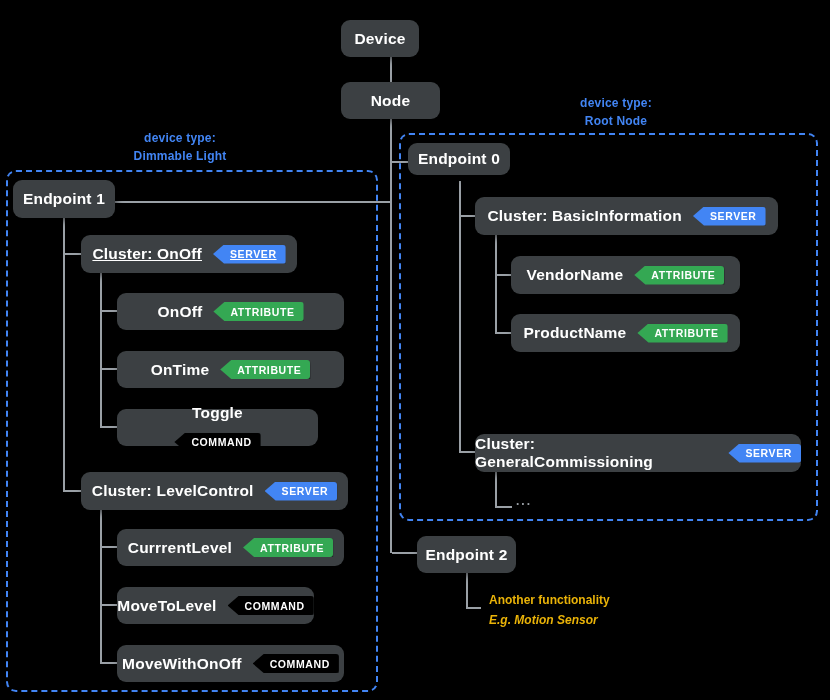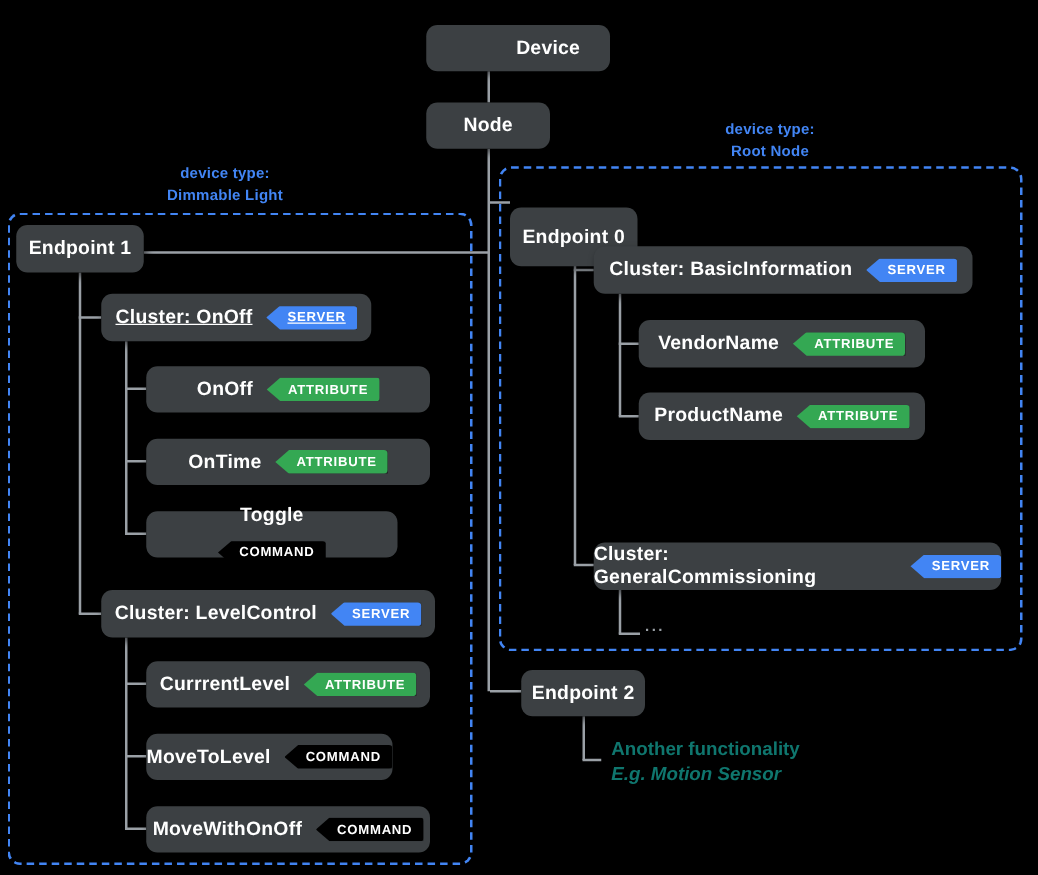--- a/index.html
+++ b/index.html
@@ -28,21 +28,21 @@
     font-size:10.5px; font-weight:700; color:#ffffff; letter-spacing:.6px;
     padding:3.5px 9px 3.5px 17px; border-radius:3px;
     clip-path:polygon(0 50%, 11px 0, 100% 0, 100% 100%, 11px 100%);
     filter:drop-shadow(2px 2px 1.5px rgba(0,0,0,.55));
     white-space:nowrap;
   }
   .badge.server    { background:#4285f4; }
   .badge.attribute { background:#34a853; }
   .badge.command   { background:#000000; }
   .ellipsis { position:absolute; color:#9aa0a6; font-size:12px; font-weight:700; letter-spacing:2px; }
-  .note { position:absolute; color:#0f766e; font-size:15px; font-weight:700; line-height:20px; }
+  .note { position:absolute; color:#eab308; font-size:12px; font-weight:700; line-height:20px; }
   .note .em { font-style:italic; display:block; }
 </style>
 </head>
 <body>
 
 <div id="stage">
 
   <div class="line vline" style="left:390px; top:57px; height:25px;"></div>
   <div class="line vline" style="left:390px; top:119px; height:434px;"></div>
   <div class="line hline" style="left:392px; top:161px; width:16px;"></div>
@@ -78,21 +78,21 @@
 
   <div class="caption" style="left:80px; top:129px; width:200px;">
     <span>device type:</span><br>
     <span>Dimmable Light</span>
   </div>
   <div class="caption" style="left:516px; top:94px; width:200px;">
     <span>device type:</span><br>
     <span>Root Node</span>
   </div>
 
-  <div class="box" style="left:341px; top:20px; width:99px; height:37px;padding-left:48px;">
+  <div class="box" style="left:341px; top:20px; width:78px; height:37px;">
     <span>Device</span>
   </div>
   <div class="box" style="left:341px; top:82px; width:99px; height:37px;">
     <span>Node</span>
   </div>
 
   <div class="box" style="left:13px; top:180px; width:102px; height:38px;">
     <span>Endpoint 1</span>
   </div>
 
@@ -123,21 +123,21 @@
   </div>
   <div class="box" style="left:117px; top:587px; width:197px; height:37px;">
     <span>MoveToLevel</span>
     <span class="badge command">COMMAND</span>
   </div>
   <div class="box" style="left:117px; top:645px; width:227px; height:37px;">
     <span>MoveWithOnOff</span>
     <span class="badge command">COMMAND</span>
   </div>
 
-  <div class="box" style="left:408px; top:143px; width:102px; height:47px;margin-top:23px;">
+  <div class="box" style="left:408px; top:143px; width:102px; height:32px;">
     <span>Endpoint 0</span>
   </div>
 
   <div class="box" style="left:475px; top:197px; width:303px; height:38px;">
     <span>Cluster: BasicInformation</span>
     <span class="badge server">SERVER</span>
   </div>
   <div class="box" style="left:511px; top:256px; width:229px; height:38px;">
     <span>VendorName</span>
     <span class="badge attribute">ATTRIBUTE</span>

